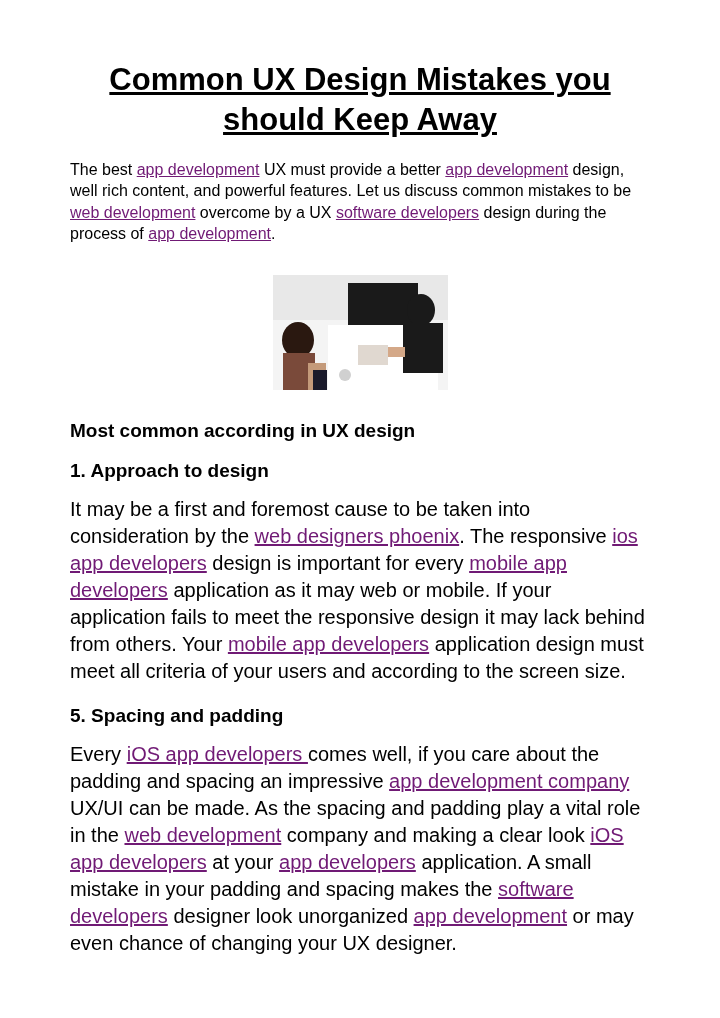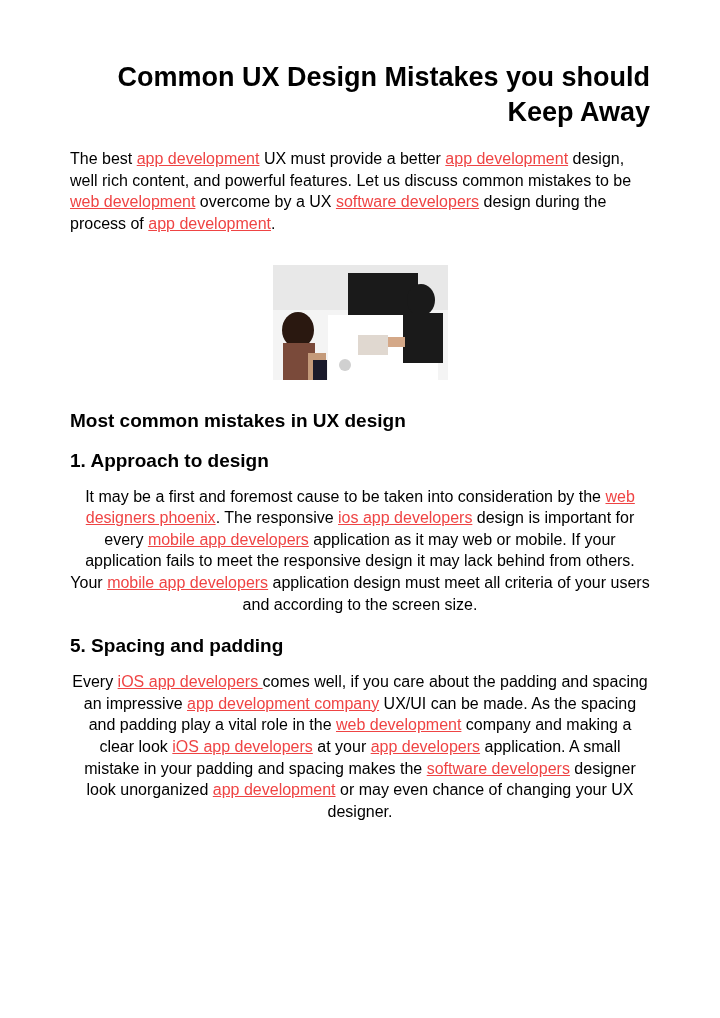--- a/index.html
+++ b/index.html
@@ -5,57 +5,57 @@
   * { box-sizing: border-box; margin: 0; padding: 0; }
   body {
     width: 720px;
     height: 1018px;
     background: #ffffff;
     font-family: Arial, Helvetica, sans-serif;
     color: #000000;
     padding: 60px 70px 40px 70px;
   }
   h1.title {
-    font-size: 27px;
+    font-size: 31px;
     font-weight: bold;
-    text-align: right;
+    text-align: center;
     line-height: 1.3;
     margin-bottom: 18px;
+    text-decoration: underline;
   }
   p.intro {
     font-size: 16px;
     line-height: 1.35;
     margin-bottom: 30px;
   }
   a.link {
-    color: #ef4444;
+    color: #701a75;
     text-decoration: underline;
   }
   .illustration {
     display: block;
     margin: 0 auto 30px auto;
     width: 175px;
     height: 115px;
   }
   h2.subheading {
     font-size: 19px;
     font-weight: bold;
     margin-bottom: 18px;
   }
   h3.section-heading {
     font-size: 19px;
     font-weight: bold;
     margin-bottom: 14px;
     margin-top: 14px;
   }
   p.body-text {
-    font-size: 16px;
+    font-size: 20px;
     line-height: 1.35;
     margin-bottom: 20px;
-    text-align: center;
   }
 </style>
 </head>
 <body>
 
 <h1 class="title">Common UX Design Mistakes you should Keep Away</h1>
 
 <p class="intro">
   <span>The best </span><a class="link" href="#">app development</a><span> UX must provide a better </span><a class="link" href="#">app development</a><span> design, well rich content, and powerful features. Let us discuss common mistakes to be </span><a class="link" href="#">web development</a><span> overcome by a UX </span><a class="link" href="#">software developers</a><span> design during the process of </span><a class="link" href="#">app development</a><span>.</span>
 </p>
@@ -69,21 +69,21 @@
   <rect x="10" y="78" width="32" height="37" fill="#7a4a3a"></rect>
   <rect x="35" y="88" width="18" height="27" fill="#c49a7a"></rect>
   <rect x="40" y="95" width="14" height="22" fill="#1a1a2a"></rect>
   <ellipse cx="148" cy="35" rx="14" ry="16" fill="#1a1a1a"></ellipse>
   <rect x="130" y="48" width="40" height="50" fill="#1a1a1a"></rect>
   <rect x="110" y="72" width="22" height="10" fill="#d4a888"></rect>
   <rect x="85" y="70" width="30" height="20" fill="#e0d8d0"></rect>
   <circle cx="72" cy="100" r="6" fill="#d0d0d0"></circle>
 </svg>
 
-<h2 class="subheading">Most common mistakes in UX design</h2>
+<h2 class="subheading">Most common according in UX design</h2>
 
 <h3 class="section-heading">1. Approach to design</h3>
 
 <p class="body-text">
   <span>It may be a first and foremost cause to be taken into consideration by the </span><a class="link" href="#">web designers phoenix</a><span>. The responsive </span><a class="link" href="#">ios app developers</a><span> design is important for every </span><a class="link" href="#">mobile app developers</a><span> application as it may web or mobile. If your application fails to meet the responsive design it may lack behind from others. Your </span><a class="link" href="#">mobile app developers</a><span> application design must meet all criteria of your users and according to the screen size.</span>
 </p>
 
 <h3 class="section-heading">5. Spacing and padding</h3>
 
 <p class="body-text">

